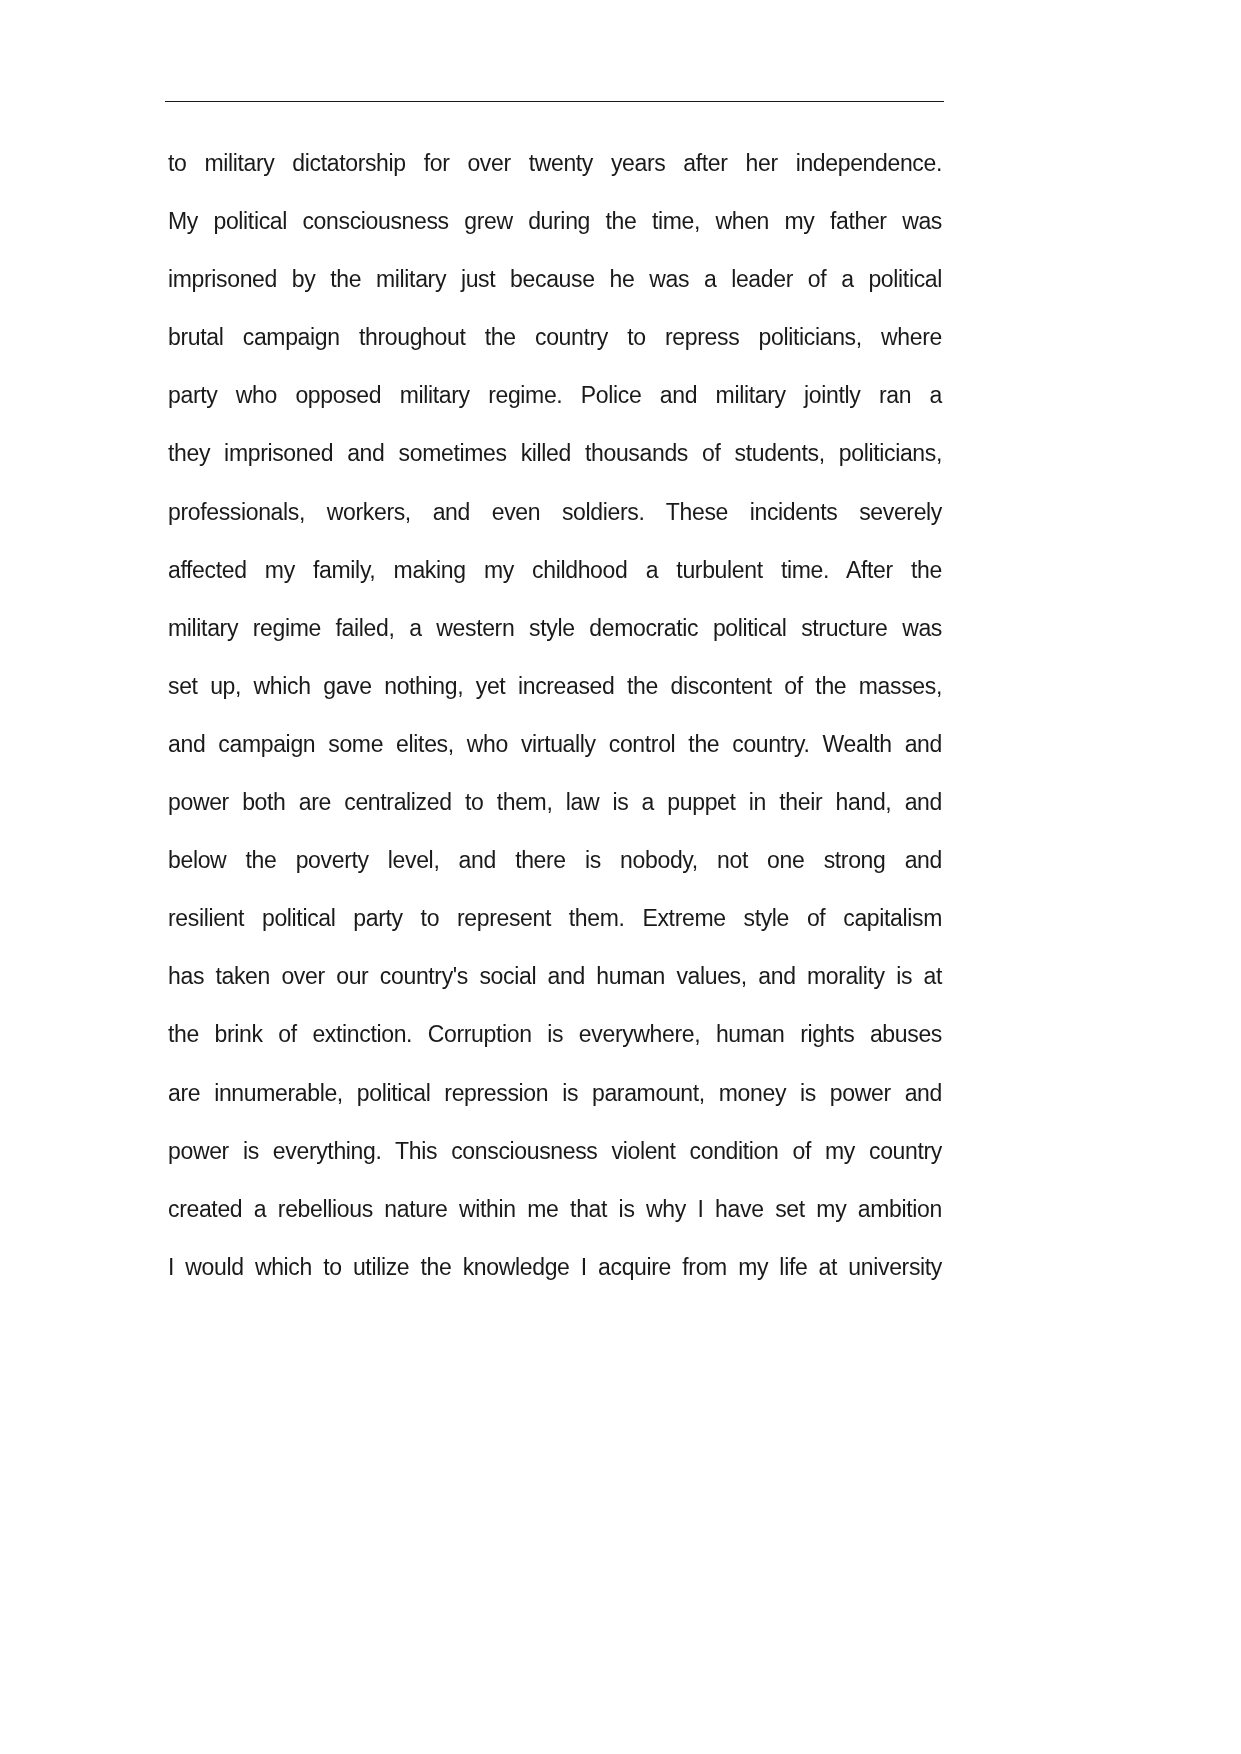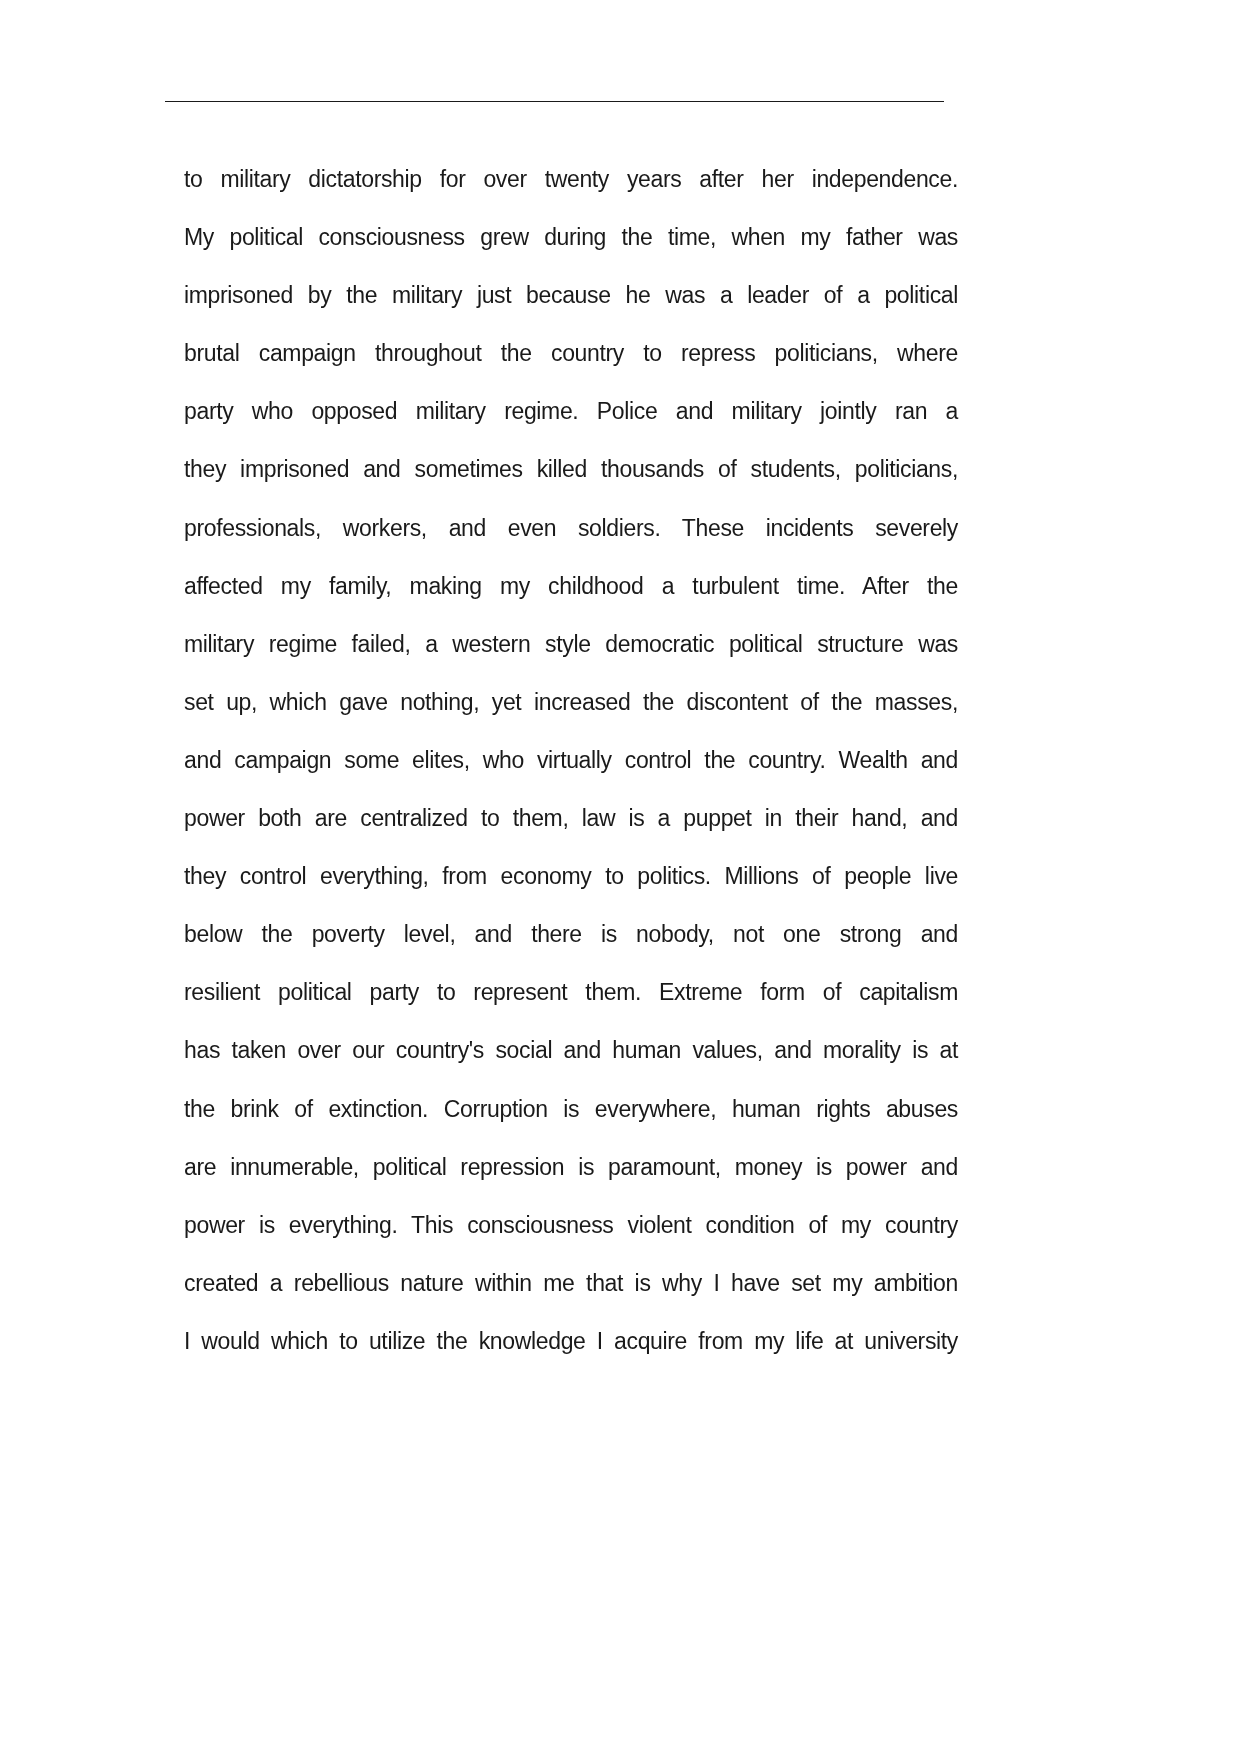--- a/index.html
+++ b/index.html
@@ -26,21 +26,21 @@
       top: 101px;
       width: 779px;
       height: 0;
       border-top: 1.5px solid #1a1a1a;
     }
     .body-text {
       position: absolute;
       left: 168px;
       top: 145px;
       width: 774px;
-      margin: 16px;
+      margin: 0;
       padding: 0;
       list-style: none;
       font-family: "Liberation Sans", sans-serif;
       font-size: 23px;
       color: #1a1a1a;
     }
     .line {
       height: 58.1px;
       line-height: 36px;
       white-space: nowrap;
@@ -63,23 +63,22 @@
     <div class="line">imprisoned by the military just because he was a leader of a political</div>
     <div class="line">brutal campaign throughout the country to repress politicians, where</div>
     <div class="line">party who opposed military regime. Police and military jointly ran a</div>
     <div class="line">they imprisoned and sometimes killed thousands of students, politicians,</div>
     <div class="line">professionals, workers, and even soldiers. These incidents severely</div>
     <div class="line">affected my family, making my childhood a turbulent time. After the</div>
     <div class="line">military regime failed, a western style democratic political structure was</div>
     <div class="line">set up, which gave nothing, yet increased the discontent of the masses,</div>
     <div class="line">and campaign some elites, who virtually control the country. Wealth and</div>
     <div class="line">power both are centralized to them, law is a puppet in their hand, and</div>
-    <div class="line">they control everything, from economy to politics. Millions of people live</div>
     <div class="line">below the poverty level, and there is nobody, not one strong and</div>
-    <div class="line">resilient political party to represent them. Extreme form of capitalism</div>
+    <div class="line">resilient political party to represent them. Extreme style of capitalism</div>
     <div class="line">has taken over our country's social and human values, and morality is at</div>
     <div class="line">the brink of extinction. Corruption is everywhere, human rights abuses</div>
     <div class="line">are innumerable, political repression is paramount, money is power and</div>
     <div class="line">power is everything. This consciousness violent condition of my country</div>
     <div class="line">created a rebellious nature within me that is why I have set my ambition</div>
     <div class="line last">I would which to utilize the knowledge I acquire from my life at university</div>
   </div>
 </div>
 
 </body></html>

